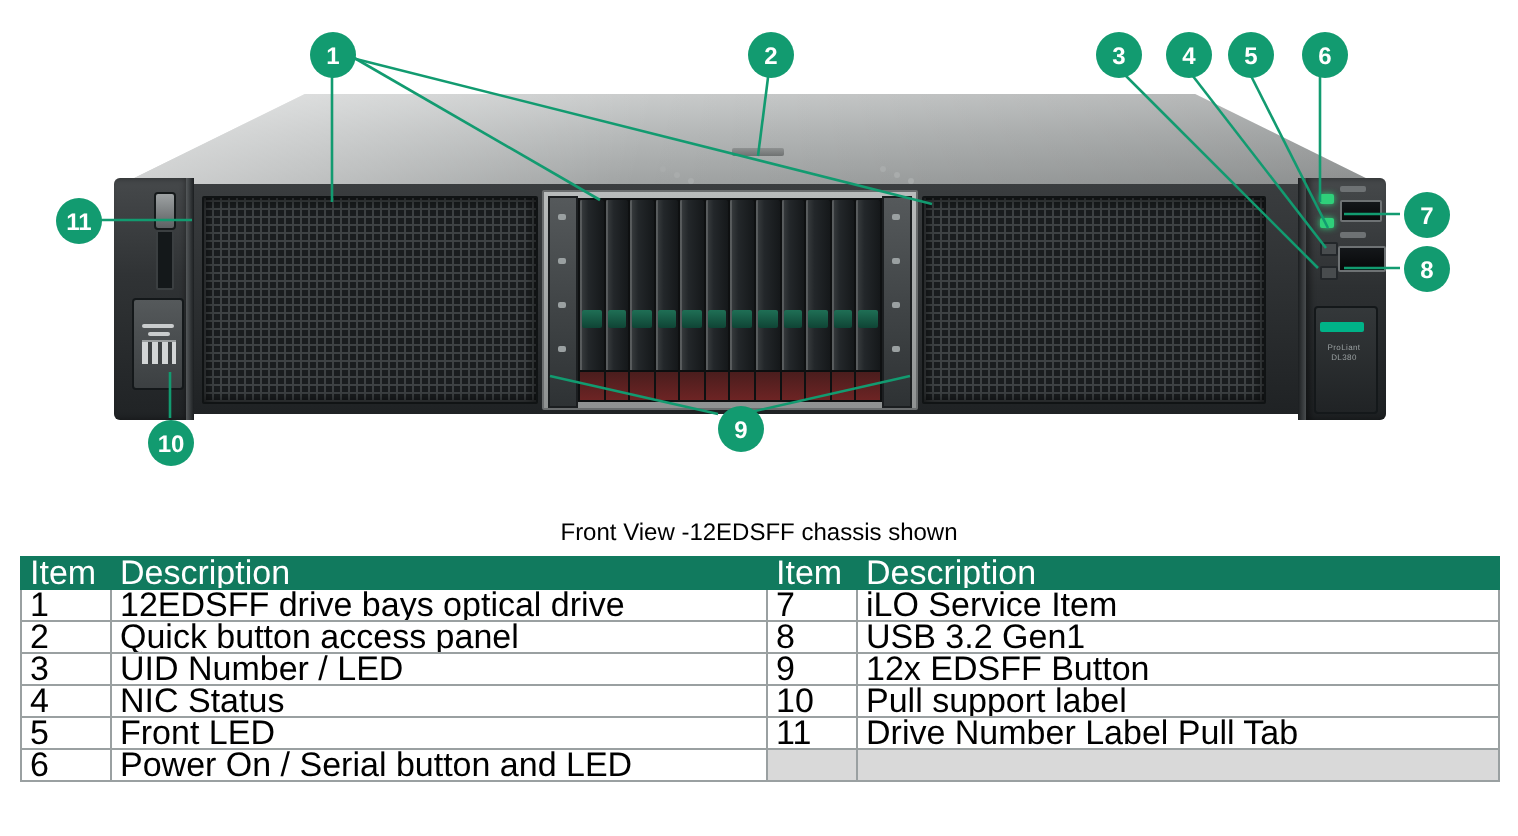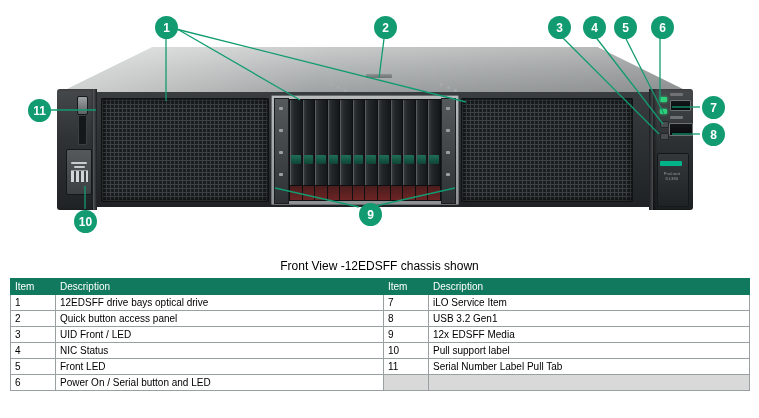--- a/index.html
+++ b/index.html
@@ -161,21 +161,21 @@
     box-sizing:border-box;z-index:6;
   }
   #leaders{position:absolute;left:0;top:0;width:759px;height:250px;z-index:4;}
 
   
   #caption{
     position:absolute;left:0;top:259px;width:759px;
     text-align:center;font-size:12px;color:#000;
   }
   #tablewrap{position:absolute;left:10px;top:278px;width:739px;}
-  table{border-collapse:collapse;width:739px;table-layout:fixed;font-size:10px;}
+  table{border-collapse:collapse;width:739px;table-layout:fixed;font-size:17px;}
   th,td{
     border:1px solid #9aa0a1;padding:0 0 0 4px;height:15px;
     text-align:left;color:#000;font-weight:normal;
     white-space:nowrap;overflow:hidden;line-height:15px;
   }
   thead th{background:#117A5E;color:#ffffff;border-color:#117A5E;height:15px;}
   td.empty{background:#d9d9d9;border-color:#9aa0a1;}
   col.c1{width:45px;}col.c2{width:328px;}col.c3{width:45px;}col.c4{width:321px;}
 </style>
 </head>
@@ -370,35 +370,35 @@
           <td>iLO Service Item</td>
         </tr>
         <tr>
           <td>2</td>
           <td>Quick button access panel</td>
           <td>8</td>
           <td>USB 3.2 Gen1</td>
         </tr>
         <tr>
           <td>3</td>
-          <td>UID Front / LED</td>
+          <td>UID Number / LED</td>
           <td>9</td>
-          <td>12x EDSFF Media</td>
+          <td>12x EDSFF Button</td>
         </tr>
         <tr>
           <td>4</td>
           <td>NIC Status</td>
           <td>10</td>
           <td>Pull support label</td>
         </tr>
         <tr>
           <td>5</td>
           <td>Front LED</td>
           <td>11</td>
-          <td>Serial Number Label Pull Tab</td>
+          <td>Drive Number Label Pull Tab</td>
         </tr>
         <tr>
           <td>6</td>
           <td>Power On / Serial button and LED</td>
           <td class="empty"></td>
           <td class="empty"></td>
         </tr>
       </tbody>
   </table>
 </div>

